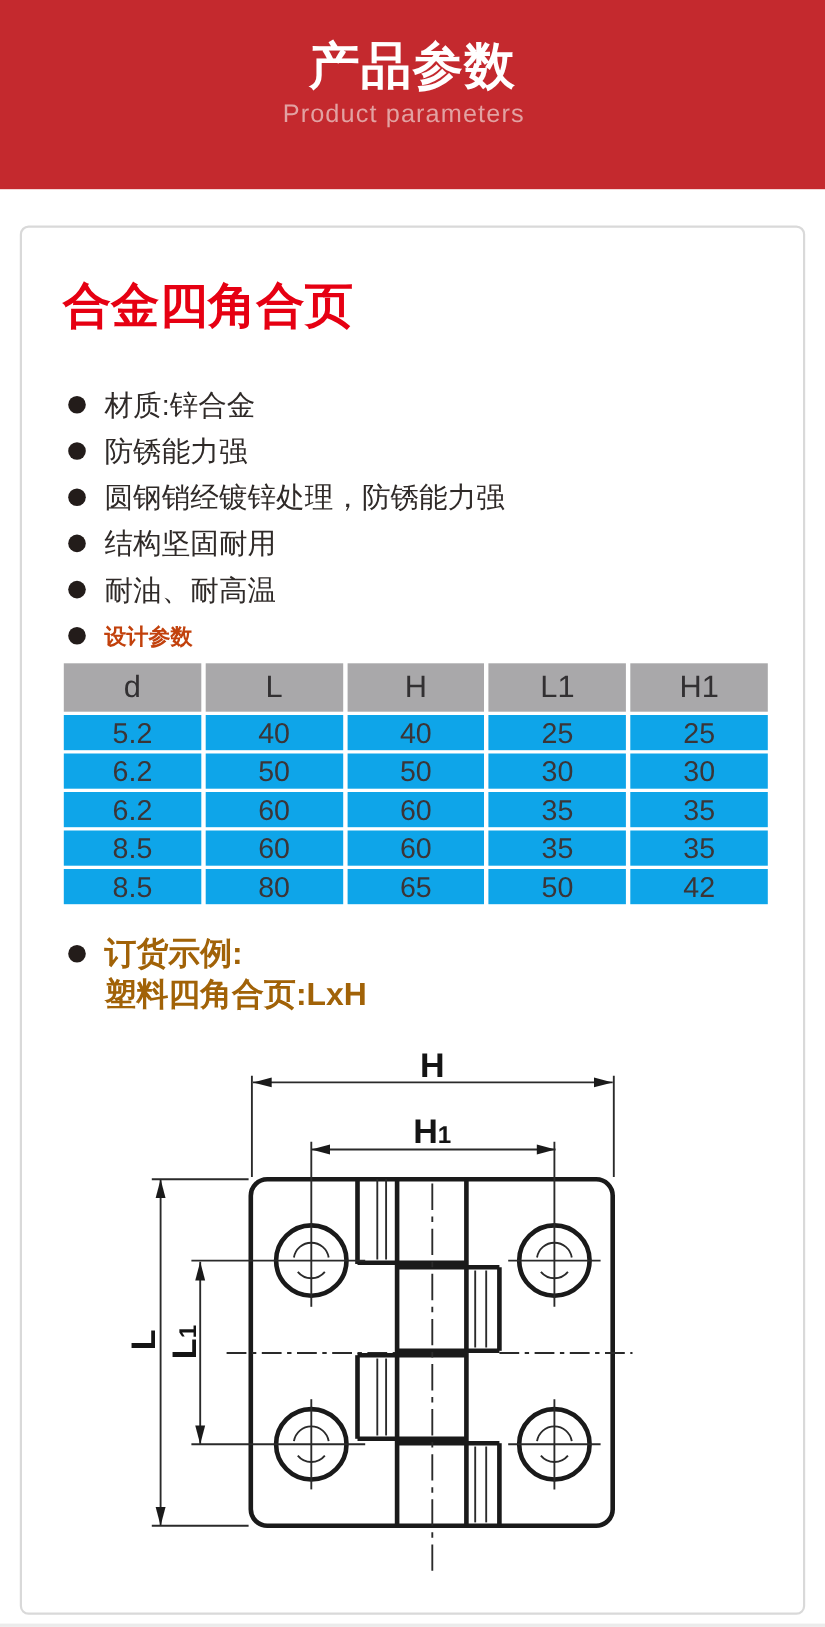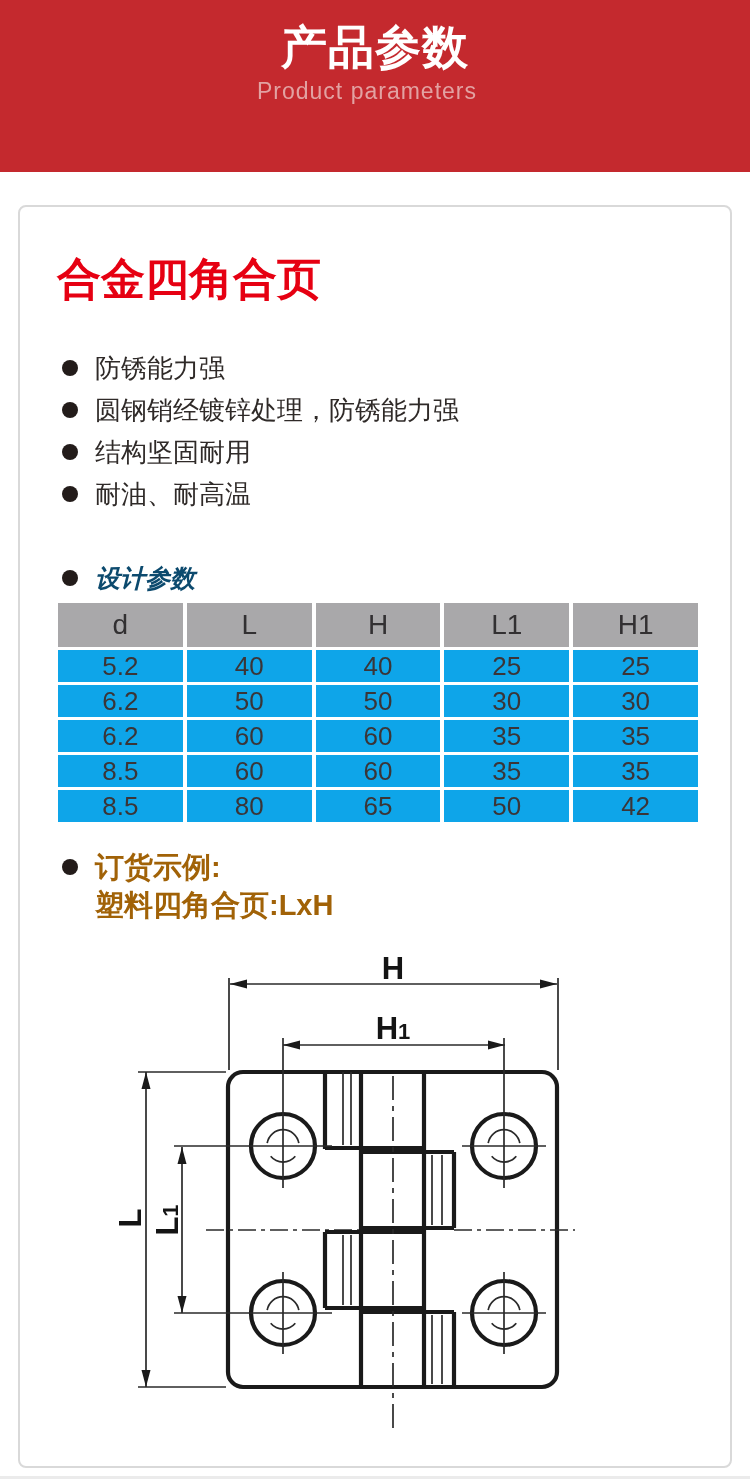--- a/index.html
+++ b/index.html
@@ -2,34 +2,34 @@
 <html><head>
 <meta charset="utf-8">
 <style>
   html,body{margin:0;padding:0;background:#ffffff;}
   .page{
     position:relative;width:750px;height:1479px;background:#ffffff;overflow:hidden;
     font-family:"Liberation Sans","DejaVu Sans",sans-serif;
   }
   
   .banner{position:absolute;left:0;top:0;width:750px;height:172px;background:#c4292e;text-align:center;}
-  .banner-title{margin:0;padding-top:20px;font-size:46px;line-height:54px;font-weight:bold;color:#ffffff;letter-spacing:1px;}
+  .banner-title{margin:0;padding-top:32px;font-size:46px;line-height:54px;font-weight:bold;color:#ffffff;letter-spacing:1px;}
   .banner-subtitle{margin:4px 16px 0 0;font-size:23px;color:#e2a2a2;letter-spacing:1px;}
   
   .card{
     position:absolute;left:18px;top:205px;width:714px;height:1263px;box-sizing:border-box;
     background:#ffffff;border:2px solid #d9d9d9;border-radius:8px;
   }
   .product-title{position:absolute;left:37px;top:42px;margin:0;font-size:44px;line-height:60px;font-weight:bold;color:#e60012;}
   
   .features{position:absolute;left:42px;top:140px;}
   .feature-item{display:flex;align-items:center;height:42px;font-size:26px;color:#2f2a28;}
   .dot{flex:0 0 auto;width:16px;height:16px;border-radius:50%;background:#231c1a;margin-right:17px;}
   .section-heading{position:absolute;left:42px;top:349px;display:flex;align-items:center;height:44px;}
-  .section-heading .label{font-size:25px;font-weight:bold;color:#0c4a6e;font-style:italic;}
+  .section-heading .label{font-size:20px;font-weight:bold;color:#c2410c;}
   
   .spec-table{position:absolute;left:38px;top:396px;width:640px;display:grid;grid-template-columns:repeat(5,1fr);gap:3px 4px;}
   .spec-table .th{height:44px;background:#a9a8aa;display:flex;align-items:center;justify-content:center;font-size:28px;color:#323032;}
   .spec-table .td{height:32px;background:#0ea5e9;display:flex;align-items:center;justify-content:center;font-size:26px;color:#3b3537;}
   
   .order{position:absolute;left:42px;top:641px;display:flex;align-items:flex-start;}
   .order .dot{margin-top:11px;}
   .order-lines{font-size:29px;line-height:38px;font-weight:bold;color:#a16207;}
   
   .drawing{position:absolute;left:82px;top:745px;}
@@ -49,20 +49,24 @@
     <div class="banner-subtitle">Product parameters</div>
   </div>
 
   <div class="card">
 
     <h2 class="product-title">合金四角合页</h2>
 
     <div class="features">
       <div class="feature-item">
         <span class="dot"></span>
+        <span>材质:锌合金</span>
+      </div>
+      <div class="feature-item">
+        <span class="dot"></span>
         <span>防锈能力强</span>
       </div>
       <div class="feature-item">
         <span class="dot"></span>
         <span>圆钢销经镀锌处理，防锈能力强</span>
       </div>
       <div class="feature-item">
         <span class="dot"></span>
         <span>结构坚固耐用</span>
       </div>

